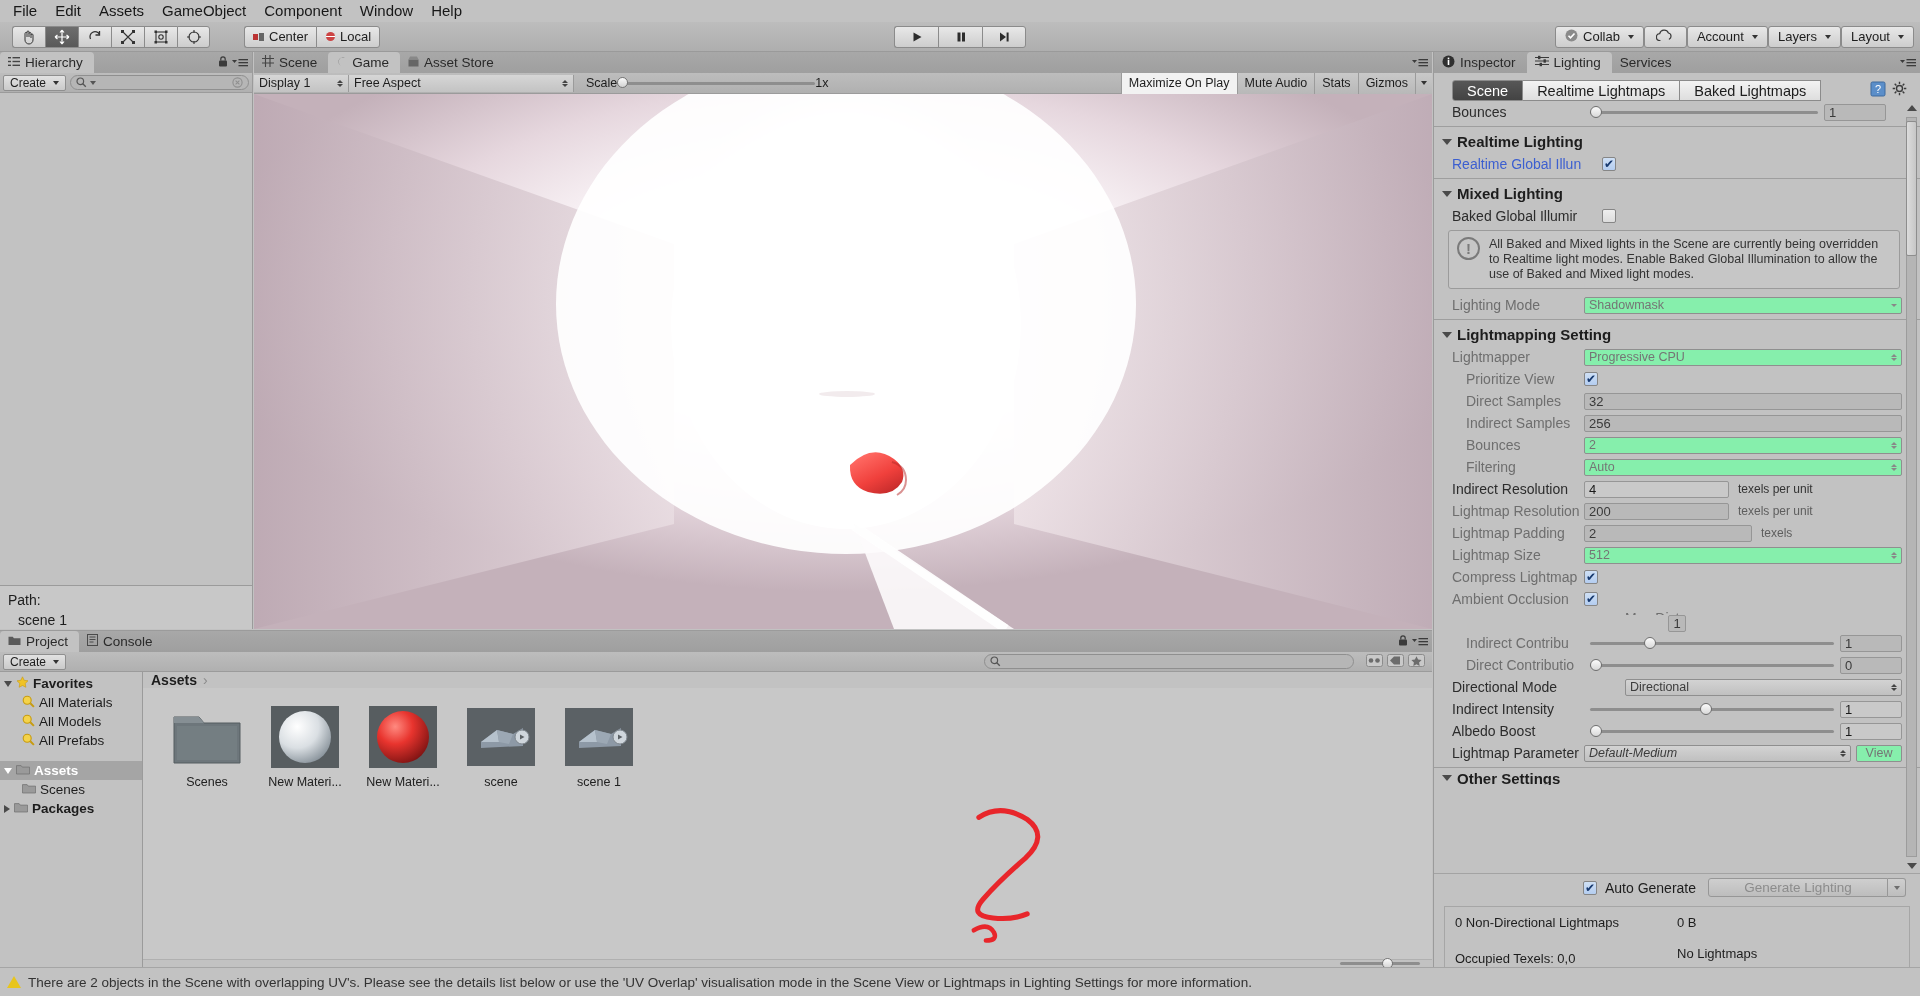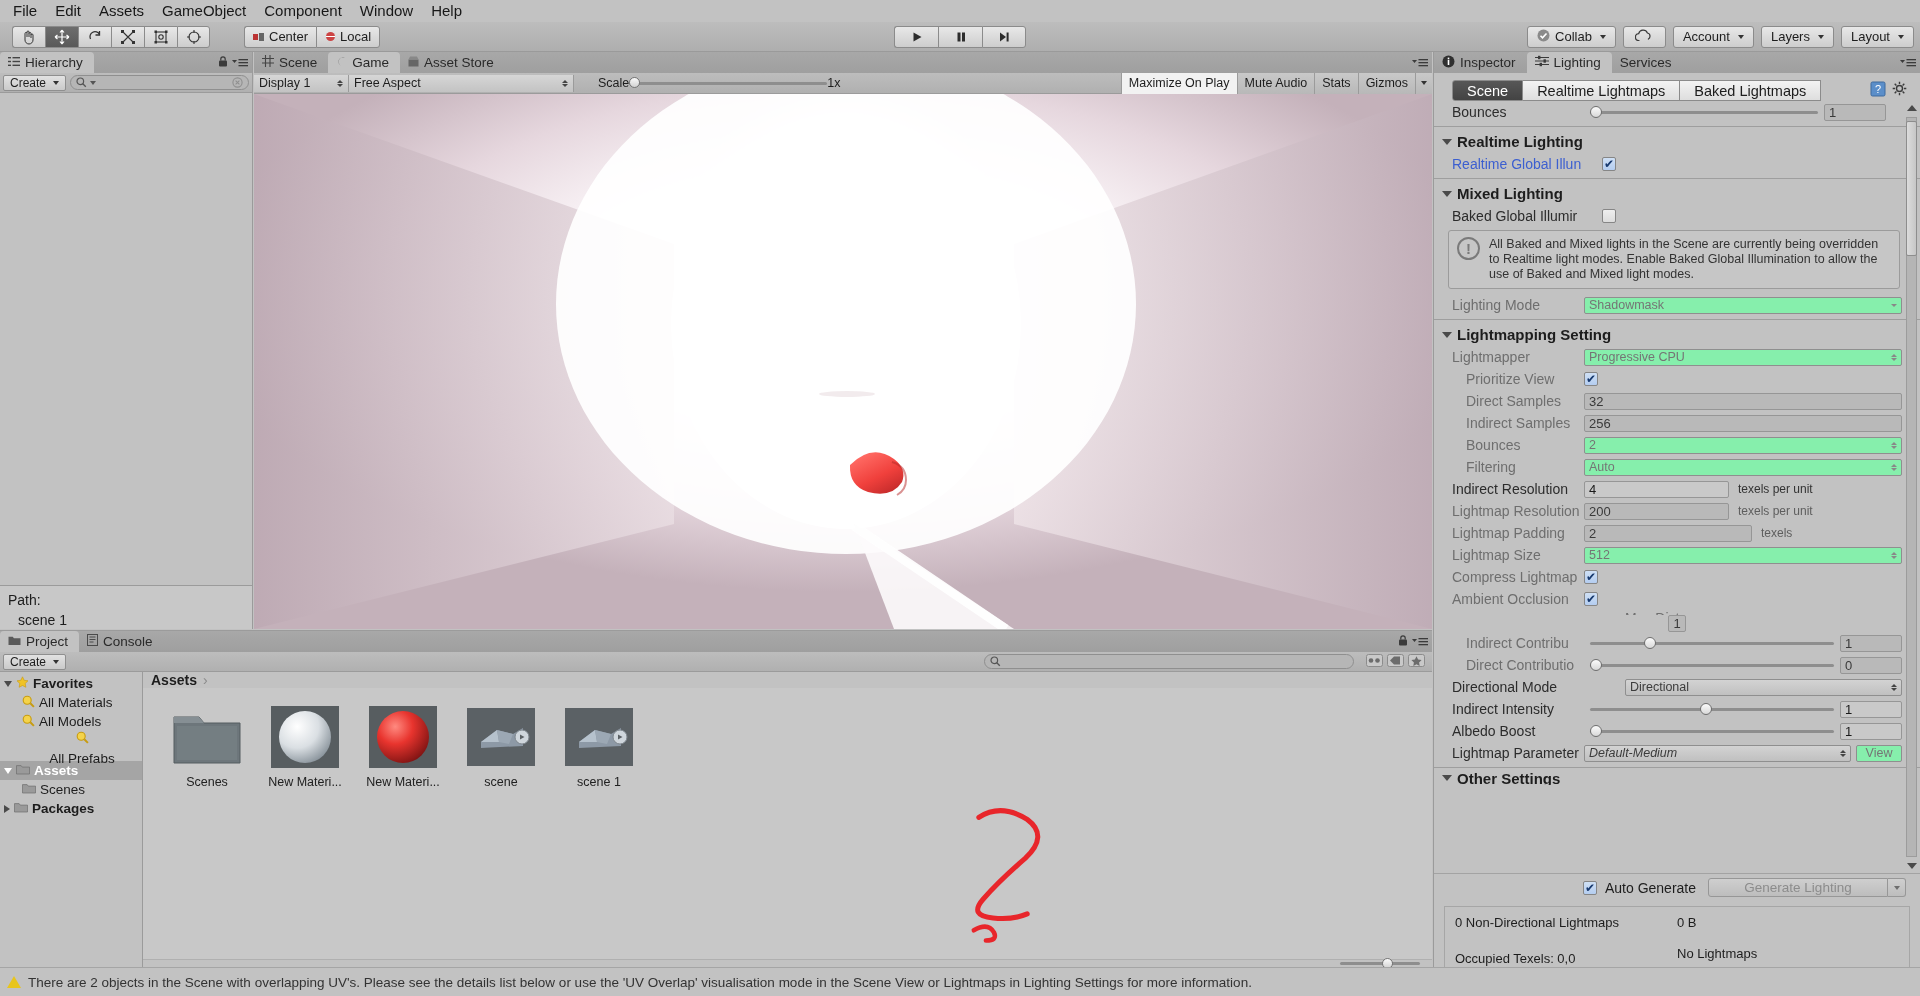--- a/index.html
+++ b/index.html
@@ -53,21 +53,21 @@
 
   .play-group { position: absolute; left: 50%; transform: translateX(-50%); display: flex; }
   .play-btn {
     width: 44px; height: 22px; display: flex; align-items: center; justify-content: center;
     background: linear-gradient(#e8e8e8, #cdcdcd); border: 1px solid #8b8b8b;
     border-right: none; cursor: pointer;
   }
   .play-btn:first-child { border-radius: 3px 0 0 3px; }
   .play-btn:last-child { border-radius: 0 3px 3px 0; border-right: 1px solid #8b8b8b; }
 
-  .right-group { position: absolute; right: 6px; display: flex; align-items: flex-start; gap: 7px; }
+  .right-group { position: absolute; right: 6px; display: flex; align-items: flex-start; }
   .rbtn {
     height: 22px; padding: 0 9px; display: flex; align-items: center; gap: 5px;
     background: linear-gradient(#e8e8e8, #cdcdcd); border: 1px solid #8b8b8b;
     border-radius: 3px; font-size: 13px; cursor: pointer; white-space: nowrap;
   }
   .caret { width: 0; height: 0; border-left: 3.5px solid transparent; border-right: 3.5px solid transparent;
            border-top: 4px solid #333; margin-left: 3px; }
 
   
   .panel { position: absolute; background: #c2c2c2; }
@@ -454,21 +454,21 @@
             <i class="dn"></i>
           </span>
       </div>
       <div class="gv-dd" style="width:225px;">
         <span>Free Aspect</span>
         <span class="stepper">
             <i class="up"></i>
             <i class="dn"></i>
           </span>
       </div>
-      <div style="display:flex;align-items:center;padding:0 24px;flex:0 0 auto;">
+      <div style="display:flex;align-items:center;padding:0 12px;flex:0 0 auto;">
         <span>Scale</span>
         <div style="width:198px;height:3px;background:#8e8e8e;border-radius:2px;position:relative;">
           <div style="position:absolute;top:-4.5px;left:0;width:11px;height:11px;border-radius:50%;background:linear-gradient(#fafafa,#d2d2d2);border:1px solid #757575;"></div>
         </div>
         <span>1x</span>
       </div>
       <div class="gv-right">
         <div class="gv-tgl on">
           <span>Maximize On Play</span>
         </div>
@@ -626,21 +626,21 @@
         </div>
         <div class="tree-row" style="padding-left:22px;">
           <span>
             <svg width="13" height="13" viewBox="0 0 13 13">
                 <circle cx="5.2" cy="5.2" r="4" fill="#f4d34a" stroke="#c79b10" stroke-width="1.1"></circle>
                 <path d="M8.3 8.3l3.6 3.6" stroke="#c79b10" stroke-width="2"></path>
               </svg>
           </span>
           <span>All Models</span>
         </div>
-        <div class="tree-row" style="padding-left:22px;flex-direction:column;">
+        <div class="tree-row" style="padding-left:22px;">
           <span>
             <svg width="13" height="13" viewBox="0 0 13 13">
                 <circle cx="5.2" cy="5.2" r="4" fill="#f4d34a" stroke="#c79b10" stroke-width="1.1"></circle>
                 <path d="M8.3 8.3l3.6 3.6" stroke="#c79b10" stroke-width="2"></path>
               </svg>
           </span>
           <span>All Prefabs</span>
         </div>
         <div style="height:11px;"></div>
         <div class="tree-row sel">

